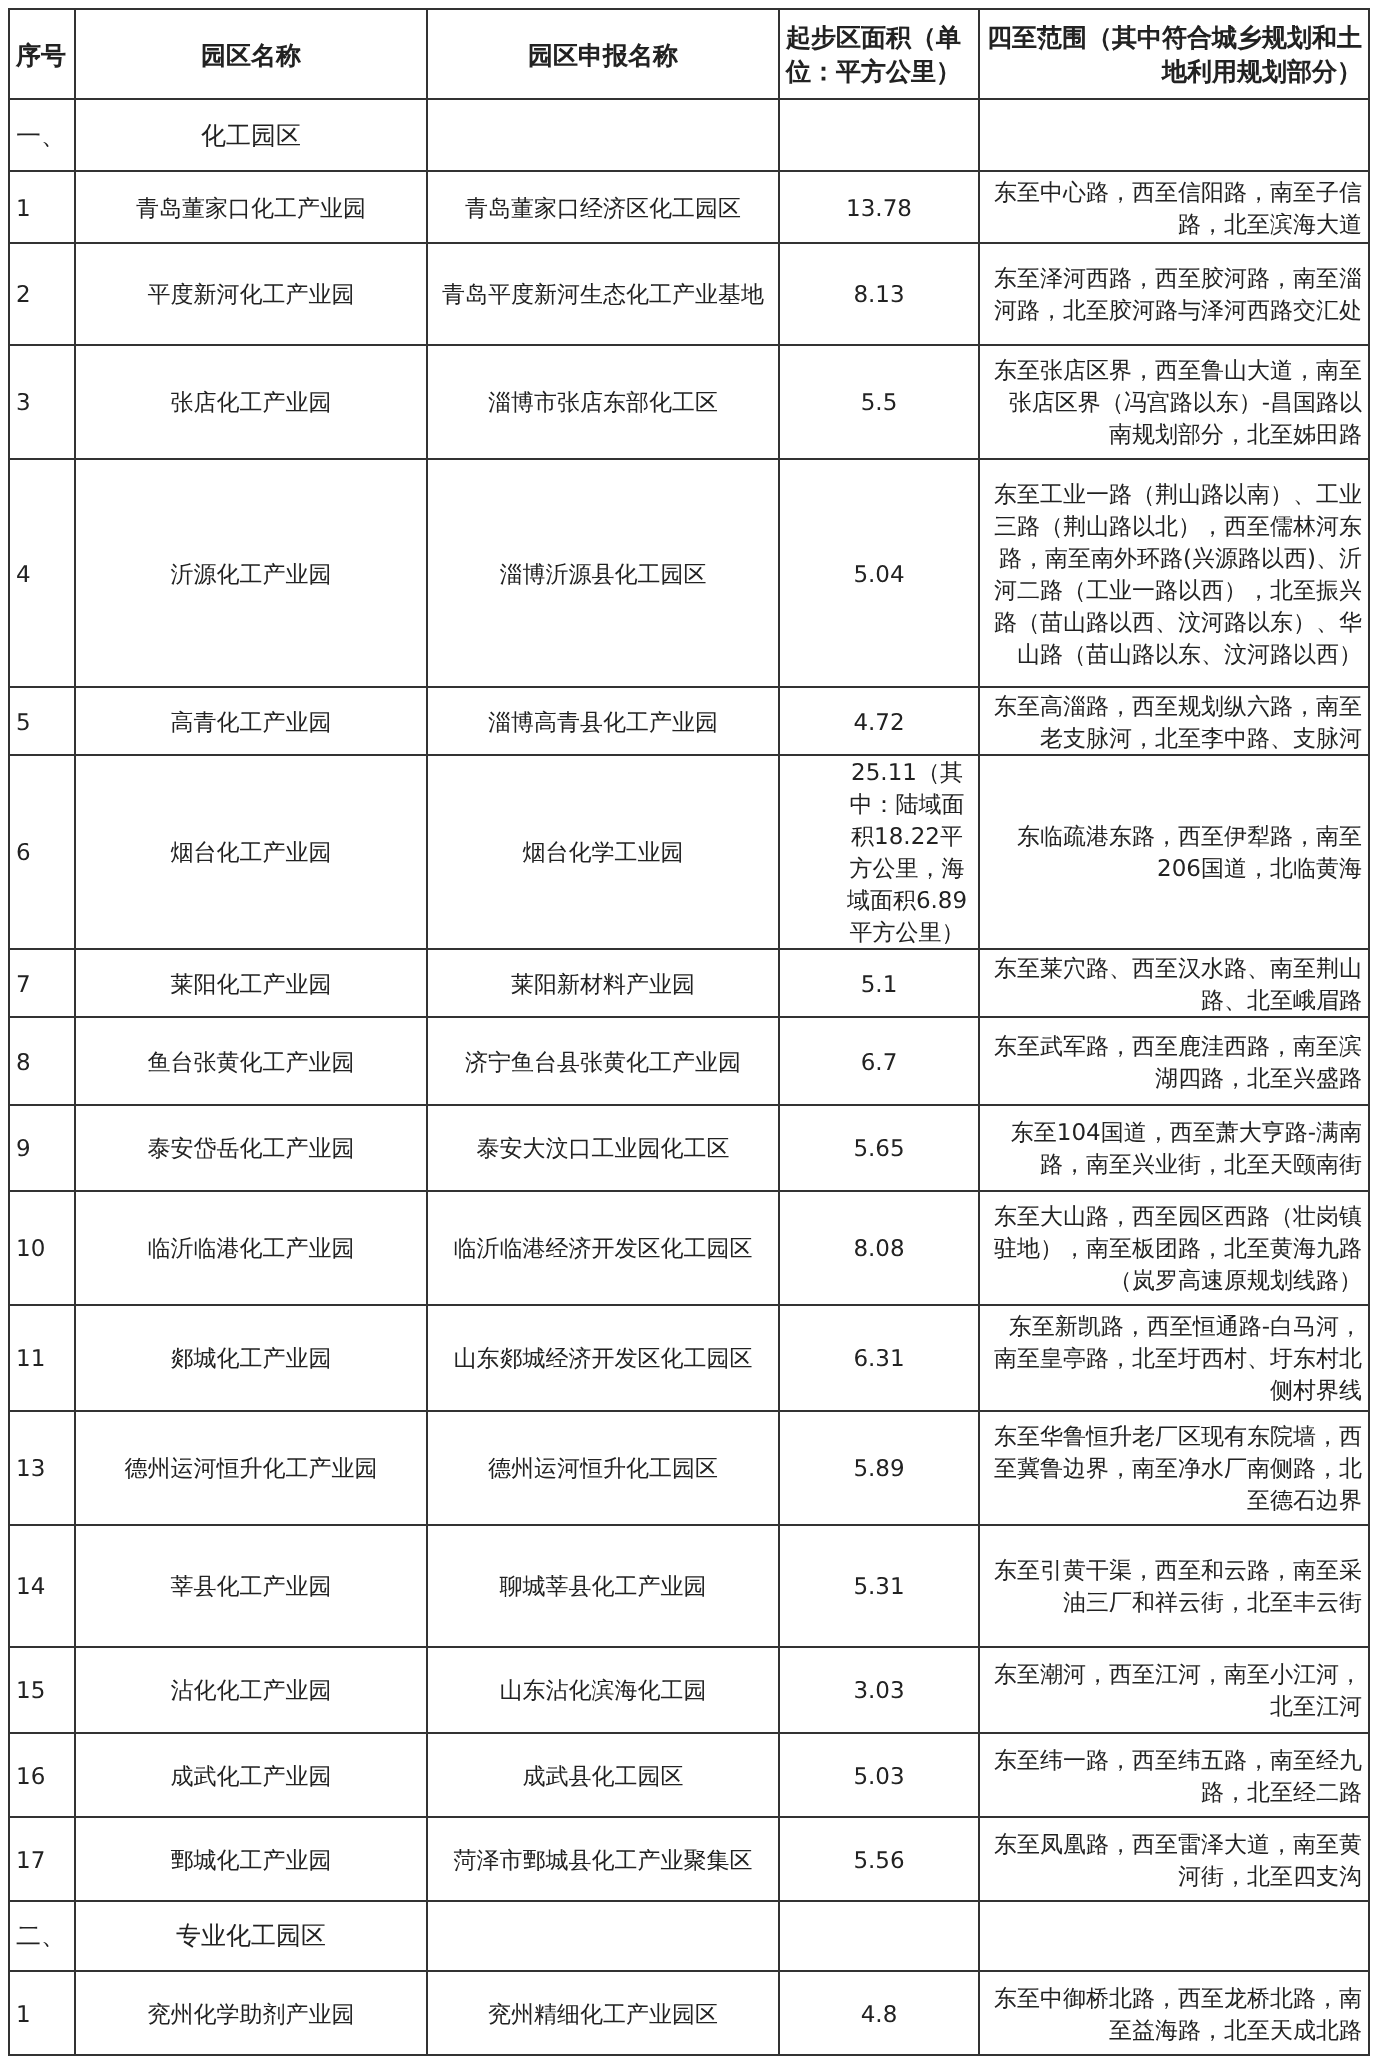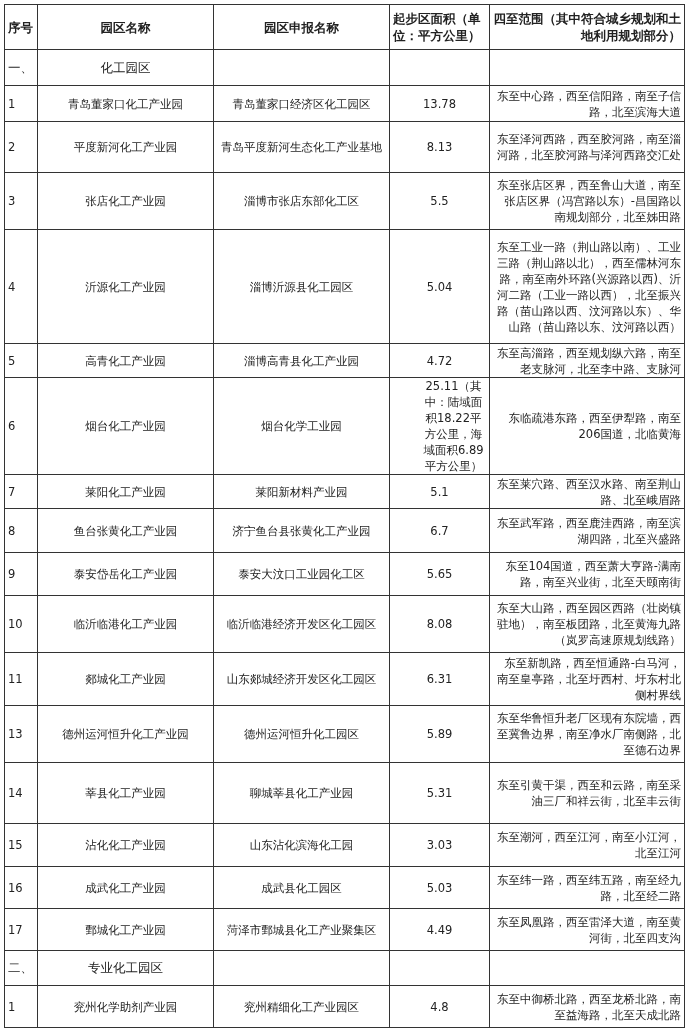--- a/index.html
+++ b/index.html
@@ -153,21 +153,21 @@
     <td class="c-no">16</td>
     <td class="c-name">成武化工产业园</td>
     <td class="c-decl">成武县化工园区</td>
     <td class="c-area">5.03</td>
     <td class="c-range">东至纬一路，西至纬五路，南至经九路，北至经二路</td>
   </tr>
   <tr style="height:42px">
     <td class="c-no">17</td>
     <td class="c-name">鄄城化工产业园</td>
     <td class="c-decl">菏泽市鄄城县化工产业聚集区</td>
-    <td class="c-area">4.49</td>
+    <td class="c-area">5.56</td>
     <td class="c-range">东至凤凰路，西至雷泽大道，南至黄河街，北至四支沟</td>
   </tr>
 
   <tr class="section" style="height:35px">
     <td class="c-no">二、</td>
     <td class="c-name">专业化工园区</td>
     <td></td>
         <td></td>
         <td></td>
   </tr>

